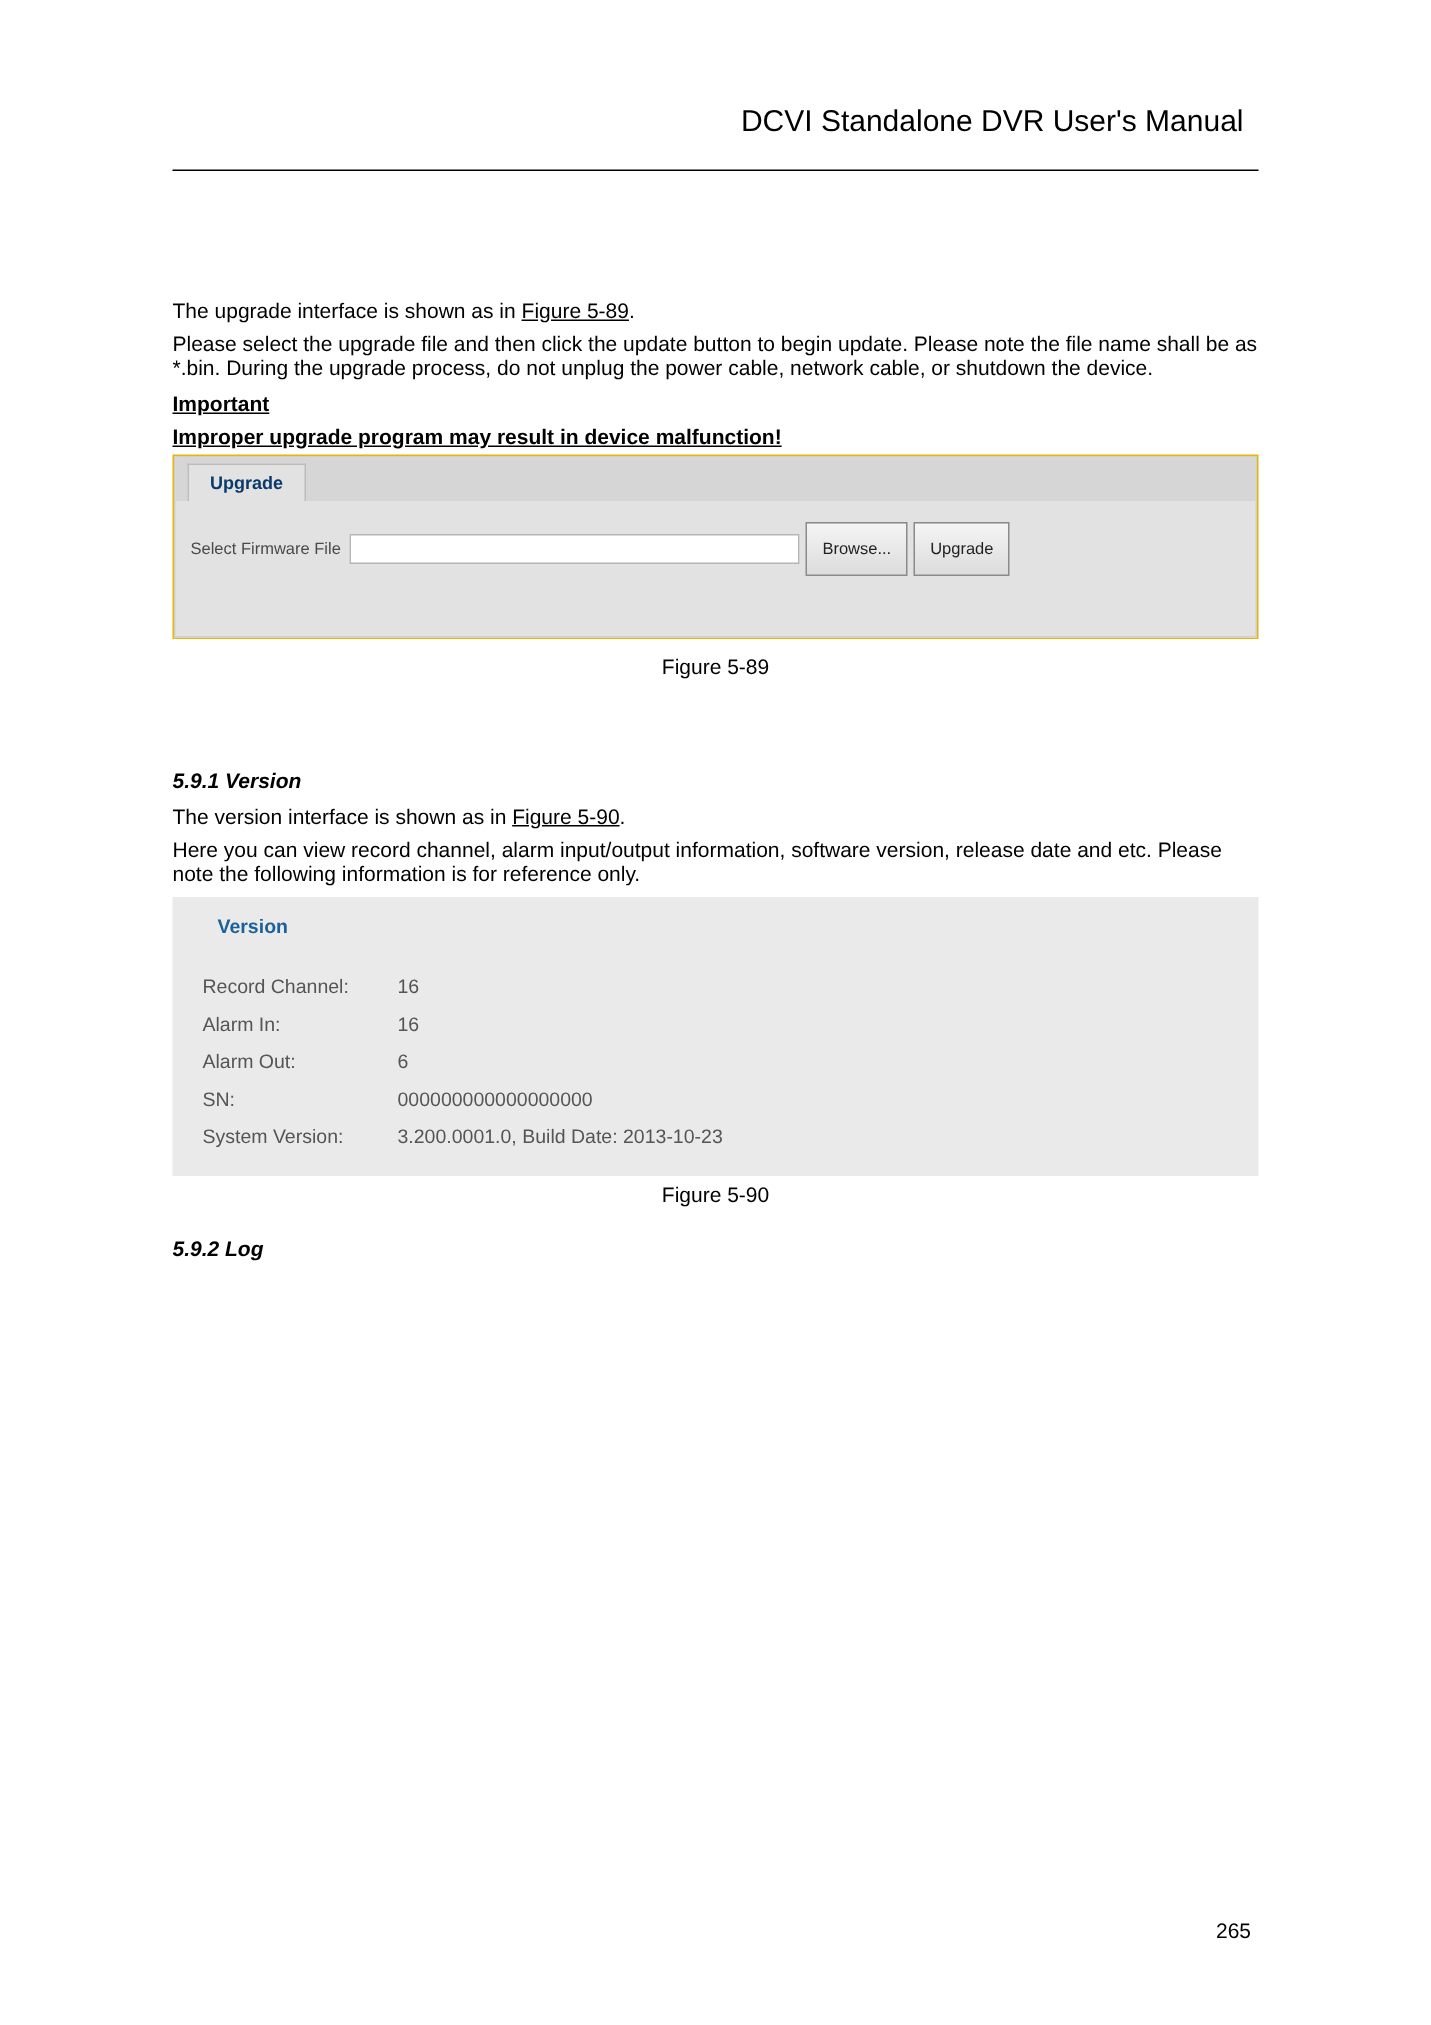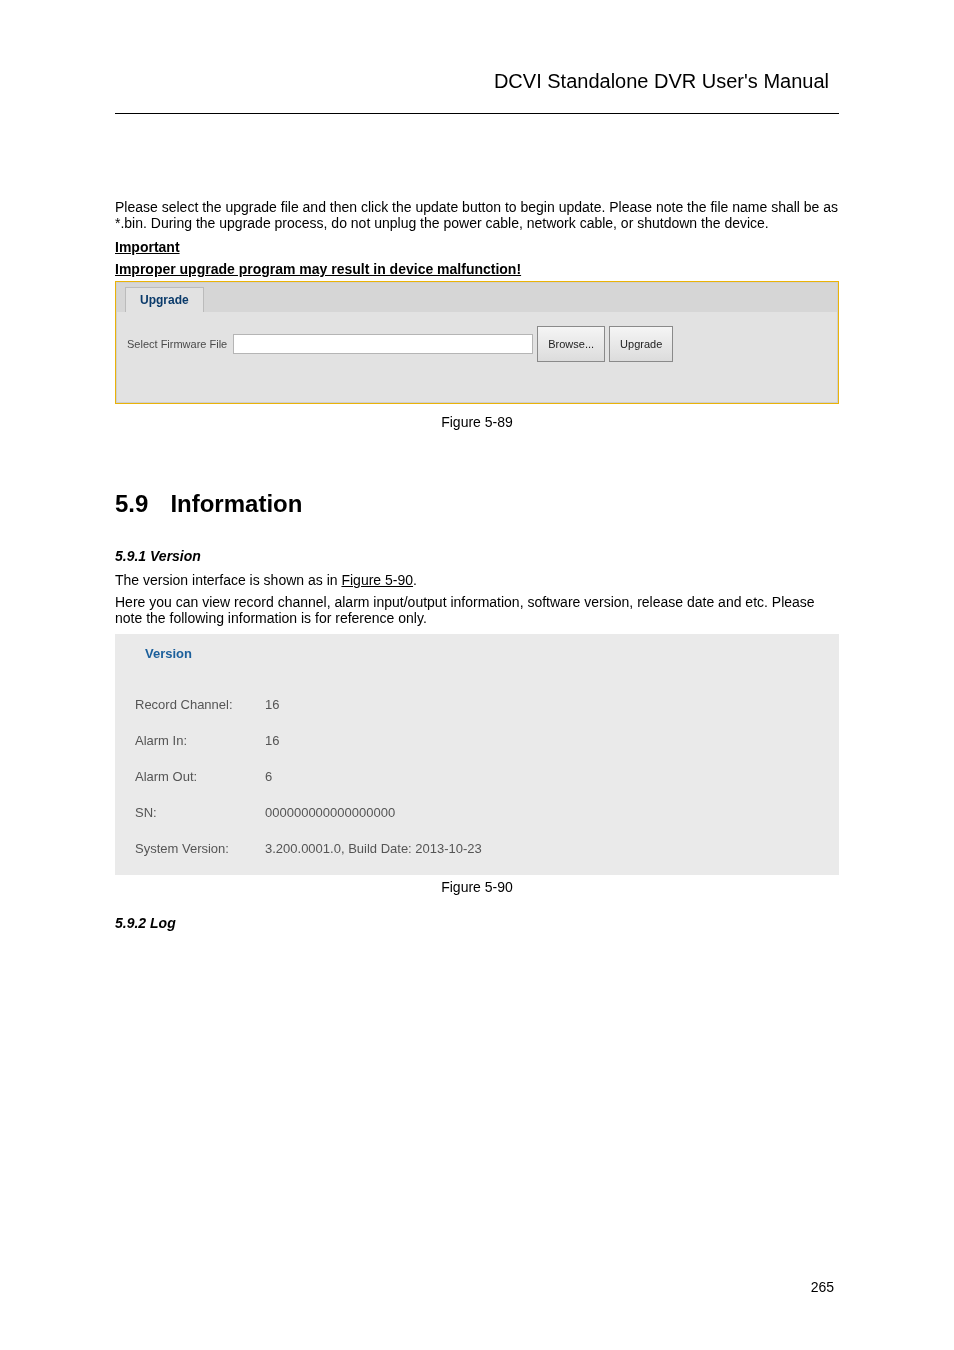--- a/index.html
+++ b/index.html
@@ -121,21 +121,20 @@
     color: #1b5f9b;
   }
   .version-body {
     padding: 14px 20px 14px 20px;
   }
   .vrow {
     display: flex;
     font-size: 13px;
     color: #555;
     padding: 5px 0;
-    margin-top: 11px;
   }
   .vlabel {
     width: 130px;
     color: #555;
   }
   .vvalue {
     color: #555;
   }
   .figcap2 {
     text-align: center;
@@ -152,44 +151,43 @@
     color: #000;
   }
 </style>
 </head>
 <body>
 
 <div class="page">
   <div class="header-title">DCVI Standalone DVR User's Manual</div>
   <div class="header-rule"></div>
 
+  <div class="body-text">
+    <span>The upgrade interface is shown as in </span><span class="figure-link">Figure 5-89</span><span>.</span>
+  </div>
   <div class="body-text">Please select the upgrade file and then click the update button to begin update. Please note the file name shall be as *.bin. During the upgrade process, do not unplug the power cable, network cable, or shutdown the device.</div>
   <div class="body-text" style="font-weight:bold; text-decoration: underline; margin-top:8px;">Important</div>
   <div class="body-text" style="font-weight:bold; text-decoration: underline; margin-bottom:4px;">Improper upgrade program may result in device malfunction!</div>
 
   <div class="upgrade-panel-wrap">
     <div class="upgrade-panel">
       <div class="tabbar">
         <div class="tab">Upgrade</div>
       </div>
       <div class="upgrade-body">
         <span class="uplabel">Select Firmware File</span>
         <span class="fileinput"></span>
         <button class="btn">Browse...</button>
         <button class="btn">Upgrade</button>
       </div>
     </div>
   </div>
 
   <div class="figcap">Figure 5-89</div>
 
-  <div class="h2">
-    <span>5.9</span>
-    <span>Information</span>
-  </div>
 
   <div class="h3">
     <span>5.9.1</span>
     <span>Version</span>
   </div>
 
   <div class="body-text">
     <span>The version interface is shown as in </span><span class="figure-link">Figure 5-90</span><span>.</span>
   </div>
   <div class="body-text">Here you can view record channel, alarm input/output information, software version, release date and etc. Please note the following information is for reference only.</div>

